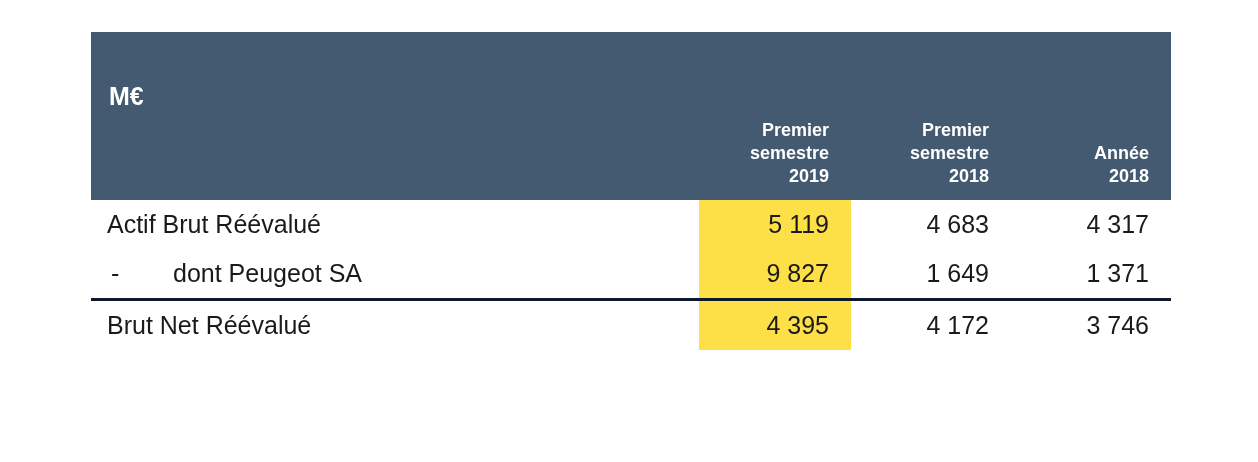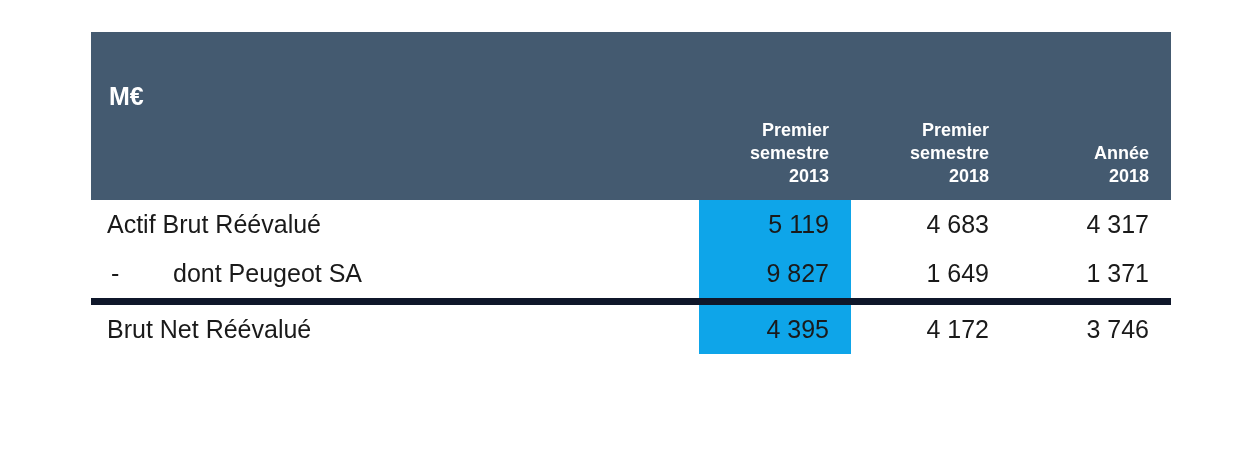--- a/index.html
+++ b/index.html
@@ -79,30 +79,30 @@
   }
   td.lbl.indent .dash {
     display: inline-block;
     width: 62px;
   }
   td.val {
     text-align: right;
     padding-right: 22px;
     white-space: nowrap;
   }
-  td.v1 { background: #0ea5e9; }
+  td.v1 { background: #fde047; }
 
   tr.rule-below td {
     border-bottom: 2px solid #1a1a1a;
   }
   tr.rule-below td.spacer-cell,
   tr.rule-below td.v1-nr { }
 
   
-  tr.rule-below td { border-bottom: 7px solid #0f172a; }
+  tr.rule-below td { border-bottom: 3px solid #0f172a; }
 </style>
 </head>
 <body>
 
 <div class="sheet">
 
   <table class="fin-table">
     <colgroup>
       <col class="c-label">
       <col class="c-spacer">
@@ -110,21 +110,21 @@
       <col class="c-v2">
       <col class="c-v3">
     </colgroup>
     <thead>
       <tr>
         <th class="head-label">M€</th>
         <th class="head-spacer"></th>
         <th class="head-value">
           <span class="hl">Premier</span>
           <span class="hl">semestre</span>
-          <span class="hl">2013</span>
+          <span class="hl">2019</span>
         </th>
         <th class="head-value">
           <span class="hl">Premier</span>
           <span class="hl">semestre</span>
           <span class="hl">2018</span>
         </th>
         <th class="head-value">
           <span class="hl">Année</span>
           <span class="hl">2018</span>
         </th>

